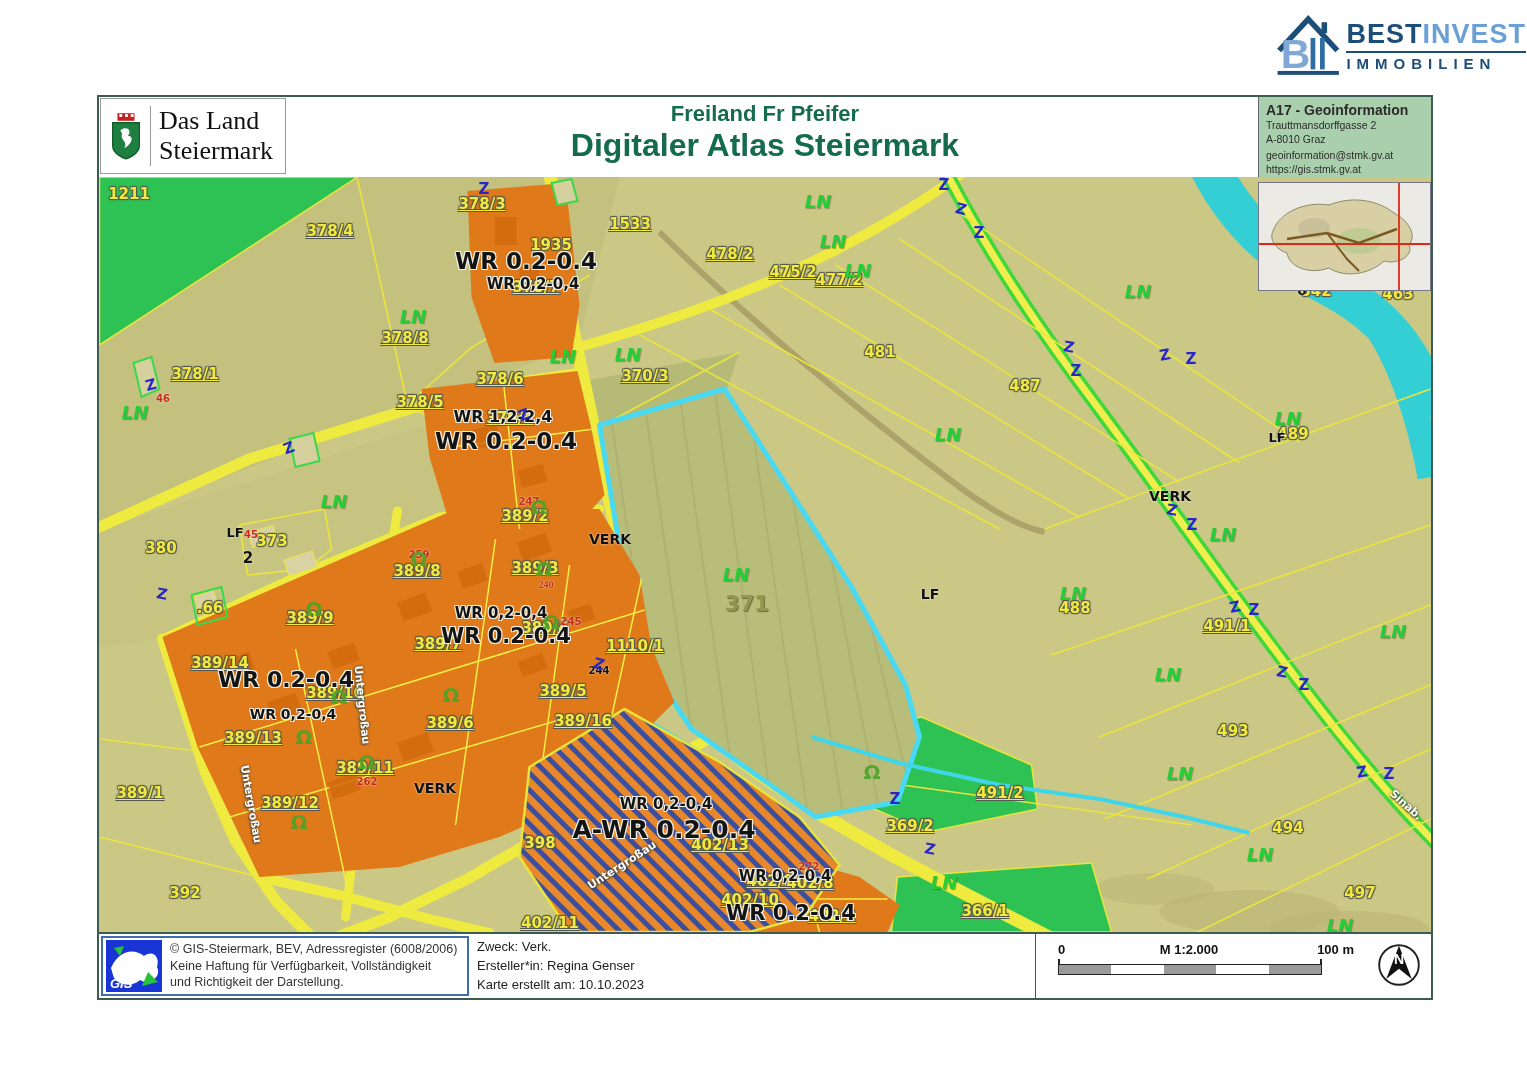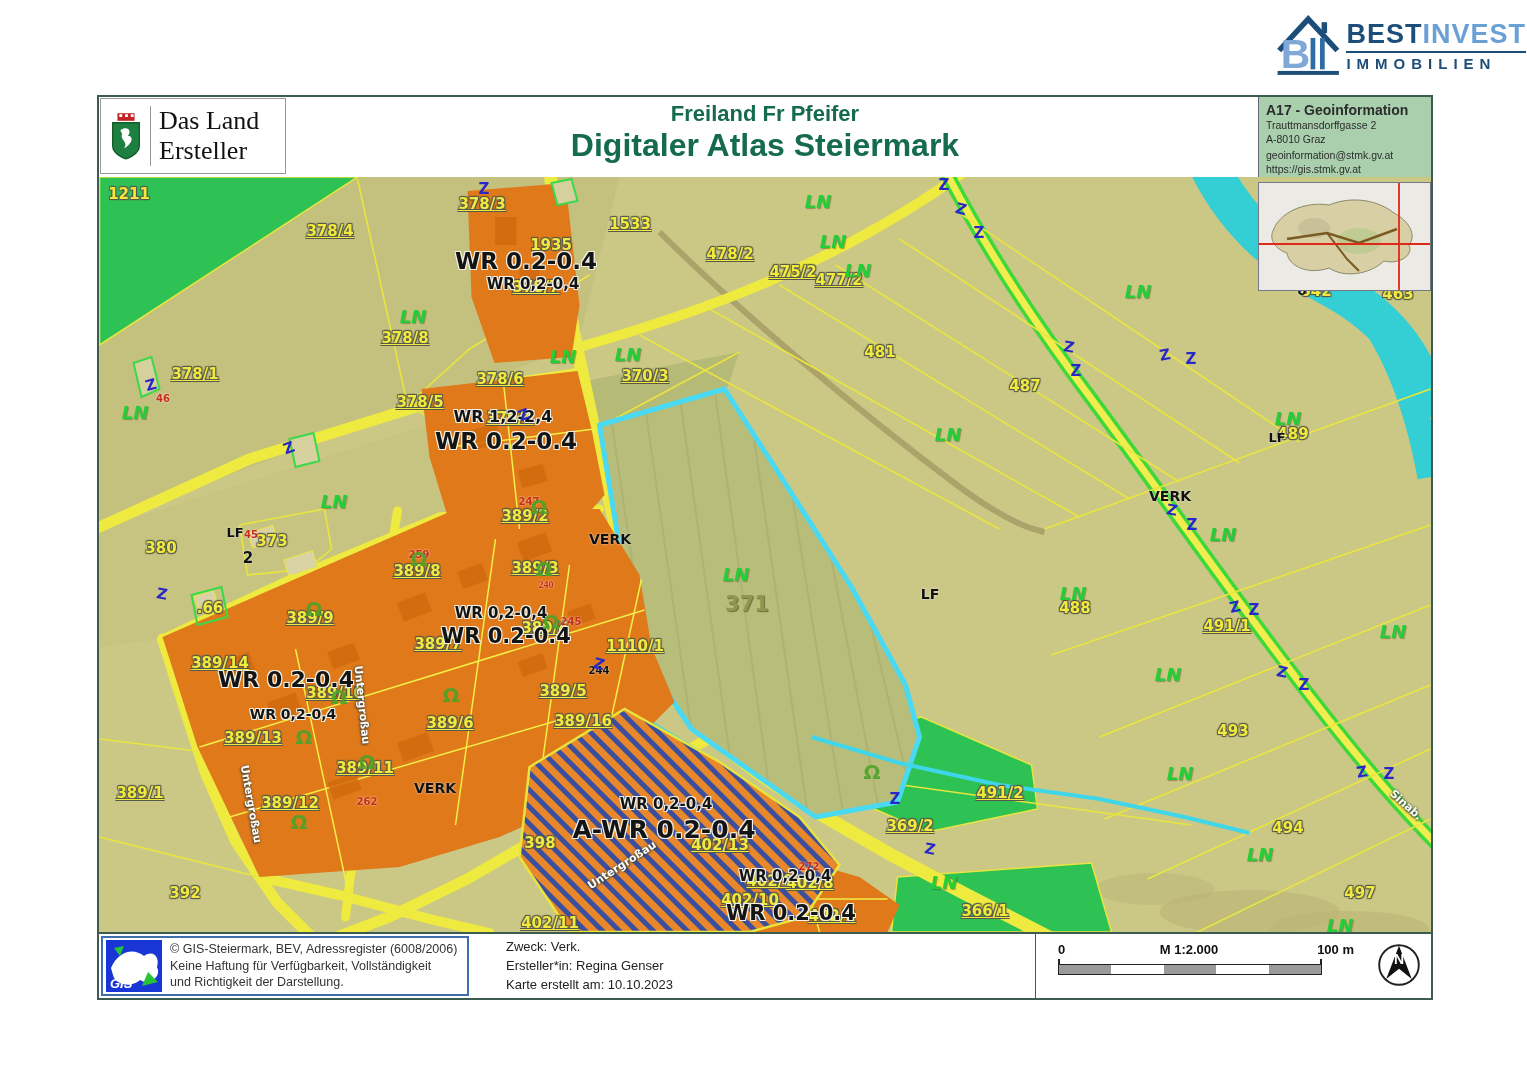--- a/index.html
+++ b/index.html
@@ -46,21 +46,21 @@
   .zmark{color:#2828c6;font-weight:bold;font-size:15px;}
   .om{color:#4ba32a;font-size:20px;font-weight:bold;opacity:.9;}
   
   #inset{left:1159px;top:85px;width:173px;height:109px;background:#eceae4;border:1px solid #778;
     box-sizing:border-box;}
   
   #footer{left:0;top:835px;width:1332px;height:66px;background:#fff;border-top:2px solid #3c5b51;box-sizing:border-box;}
   #gis-box{left:2px;top:2px;width:368px;height:60px;border:2px solid #3f6fae;display:flex;
     align-items:center;box-sizing:border-box;background:#fff;}
   #gis-copy{font-size:12.5px;color:#333;line-height:1.35;margin-left:8px;}
-  #purpose-block{left:378px;top:4px;font-size:13px;color:#222;line-height:1.45;margin-left:29px;}
+  #purpose-block{left:378px;top:4px;font-size:13px;color:#222;line-height:1.45;}
   #scale-box{left:936px;top:0px;width:396px;height:64px;border-left:1px solid #3c5b51;box-sizing:border-box;}
   #scale-labels{position:absolute;left:22px;top:8px;width:262px;font-size:13px;font-weight:bold;color:#111;}
   #scale-zero{position:absolute;left:0;top:0;}
   #scale-mid{position:absolute;left:0;right:0;text-align:center;top:0;}
   #scale-hundred{position:absolute;right:-34px;top:0;}
   #scale-bar{position:absolute;left:22px;top:30px;width:262px;height:9px;border:1px solid #222;
     display:flex;}
   #scale-bar div{flex:1;}
   .seg-d{background:#9a9a9a;} .seg-w{background:#fff;}
   .tick{position:absolute;top:-6px;width:2px;height:6px;background:#222;}
@@ -92,21 +92,21 @@
       <svg width="38" height="50" viewBox="0 0 40 52">
         <rect x="11" y="2" width="18" height="8" fill="#c22222"></rect>
         <rect x="13" y="3" width="3" height="3" fill="#fff"></rect>
           <rect x="19" y="3" width="3" height="3" fill="#fff"></rect>
           <rect x="25" y="3" width="3" height="3" fill="#fff"></rect>
         <path d="M6,12 L34,12 L34,36 C34,46 20,50 20,50 C20,50 6,46 6,36 Z" fill="#1e8040" stroke="#145c2c" stroke-width="1.5"></path>
         <path d="M14,20 C20,15 27,19 22,26 C29,26 26,35 18,39 C23,32 13,30 16,24 Z" fill="#fff"></path>
       </svg>
       <div id="land-text">
         <div>Das Land</div>
-        <div>Ersteller</div>
+        <div>Steiermark</div>
       </div>
     </div>
     <div class="abs" id="title-block">
       <div id="map-subtitle">Freiland Fr Pfeifer</div>
       <div id="map-title">Digitaler Atlas Steiermark</div>
     </div>
     <div class="abs" id="info-box">
       <div id="info-title">A17 - Geoinformation</div>
       <div class="info-line">Trauttmansdorffgasse 2</div>
       <div class="info-line">A-8010 Graz</div>
@@ -337,21 +337,21 @@
         <div class="lbl lm-black" style="left: 1178px; top: 260px; font-size: 13px;">LF</div>
         <div class="lbl lm-black" style="left: 1203px; top: 113px; font-size: 13px;">ö</div>
         <div class="lbl lm-black" style="left: 149px; top: 381px; font-size: 15px;">2</div>
         <div class="lbl lm-olive" style="left: 648px; top: 427px;">371</div>
         <div class="lbl lm-red" style="left: 64px; top: 221px;">46</div>
         <div class="lbl lm-red" style="left: 152px; top: 357px;">45</div>
         <div class="lbl lm-red" style="left: 430px; top: 324px;">247</div>
         <div class="lbl lm-red" style="left: 320px; top: 377px;">259</div>
         <div class="lbl lm-red" style="left: 447px; top: 407px; font-family: Liberation Serif, serif;">240</div>
         <div class="lbl lm-red" style="left: 472px; top: 444px;">245</div>
-        <div class="lbl lm-red" style="left: 268px; top: 604px; margin-top: 20px;">262</div>
+        <div class="lbl lm-red" style="left: 268px; top: 604px;">262</div>
         <div class="lbl lm-red" style="left: 710px; top: 689px;">272</div>
         <div class="lbl lm-black" style="left: 500px; top: 493px; font-size: 10px;">244</div>
         <div class="lbl ln" style="left: 36px; top: 235px;">LN</div>
         <div class="lbl ln" style="left: 235px; top: 324px;">LN</div>
         <div class="lbl ln" style="left: 314px; top: 139px;">LN</div>
         <div class="lbl ln" style="left: 464px; top: 179px;">LN</div>
         <div class="lbl ln" style="left: 529px; top: 177px;">LN</div>
         <div class="lbl ln" style="left: 637px; top: 397px;">LN</div>
         <div class="lbl ln" style="left: 719px; top: 24px;">LN</div>
         <div class="lbl ln" style="left: 734px; top: 64px;">LN</div>

